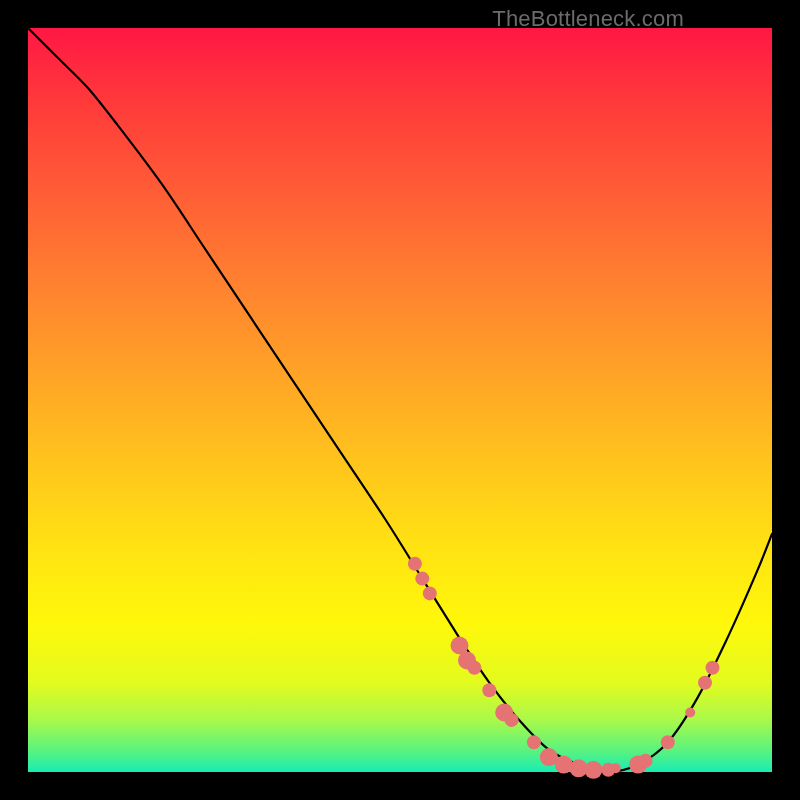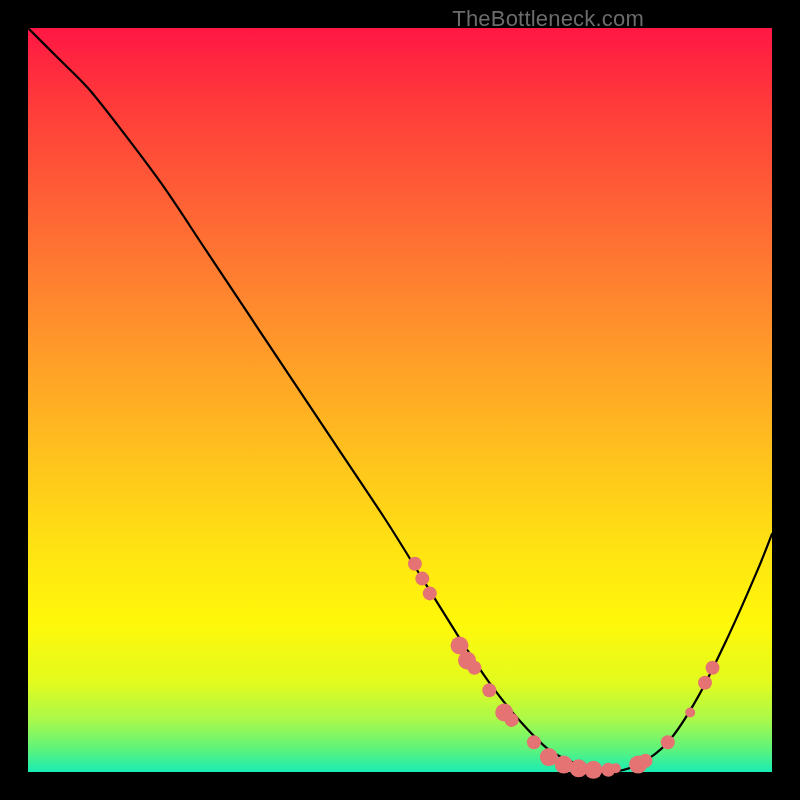--- a/index.html
+++ b/index.html
@@ -8,20 +8,21 @@
     width: 800px;
     height: 800px;
     background: #000000;
     overflow: hidden;
     font-family: Arial, Helvetica, sans-serif;
   }
   .wrap {
     position: relative;
     width: 656px;
     height: 800px;
+    padding-left: 40px;
   }
   .plot-area {
     position: absolute;
     left: 28px;
     top: 28px;
     width: 744px;
     height: 744px;
     background: linear-gradient(
       to bottom,
       #ff1744 0%,

